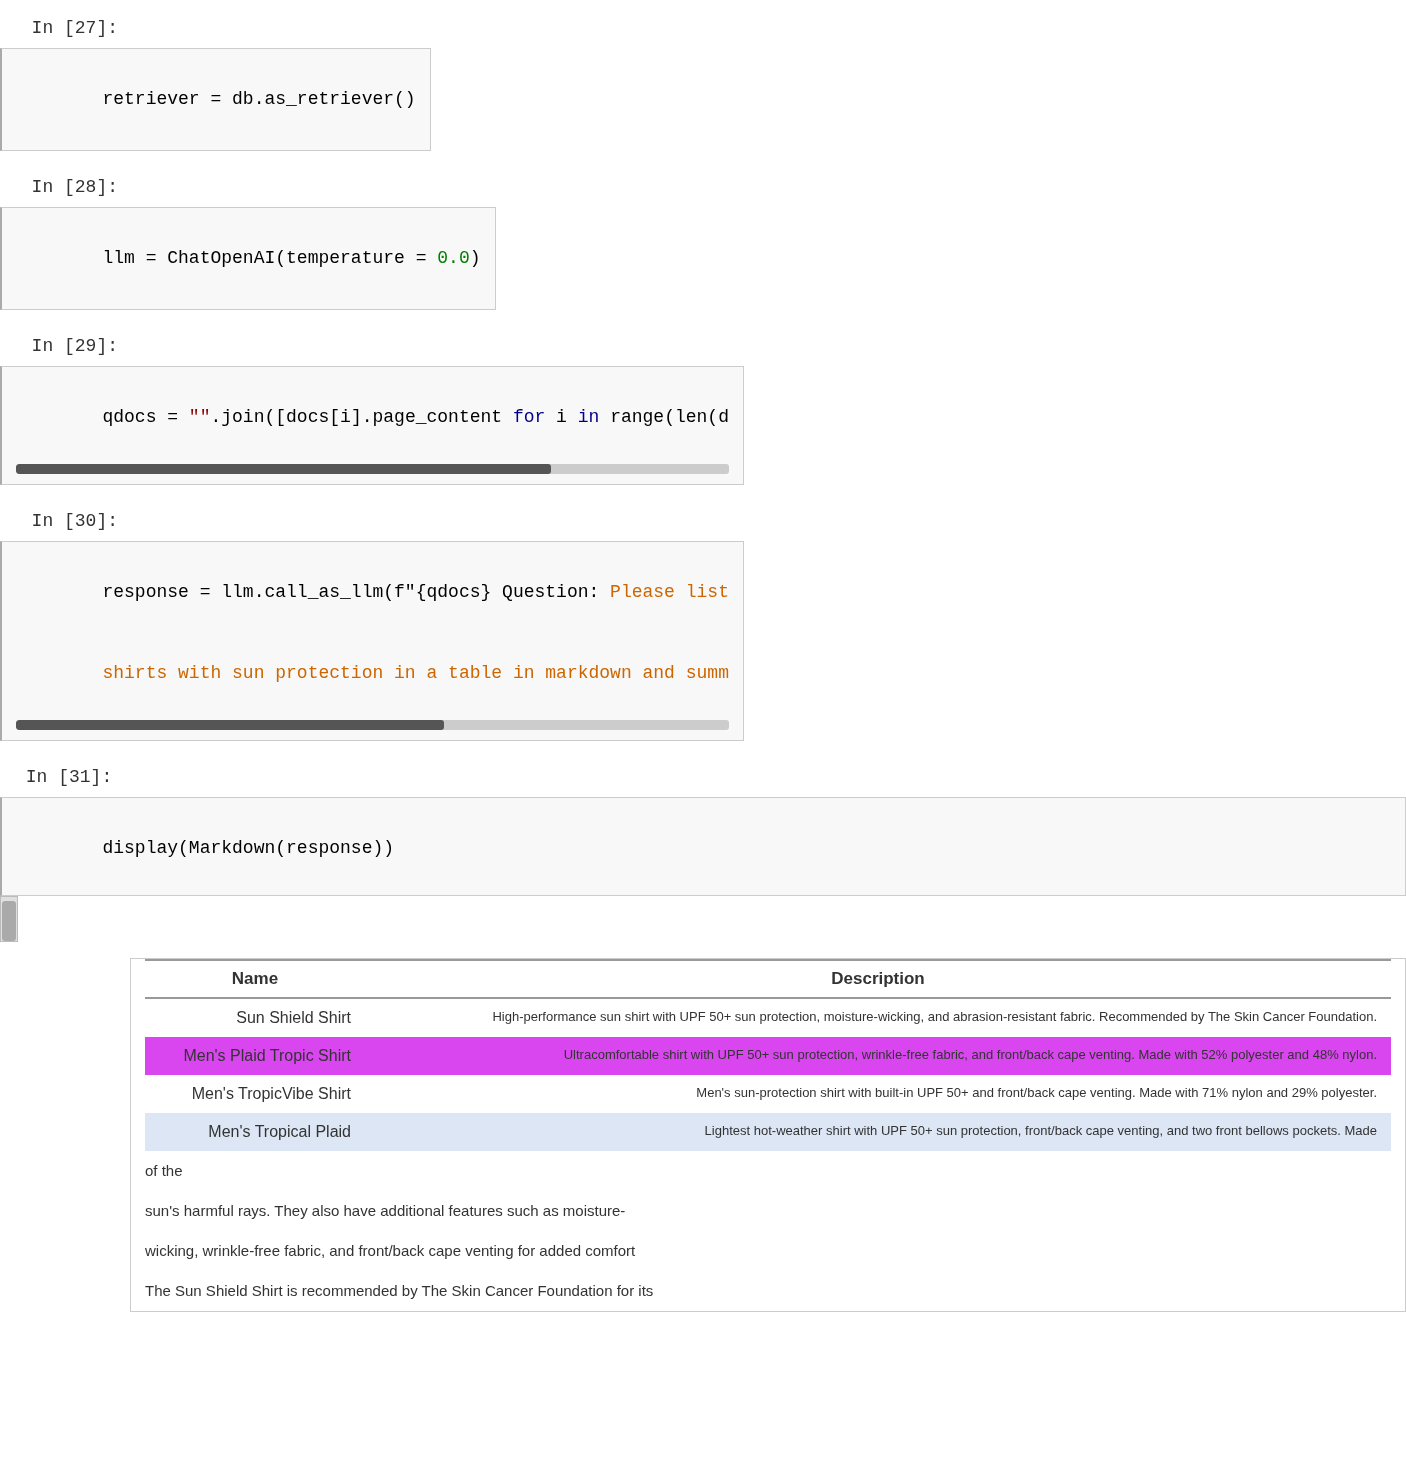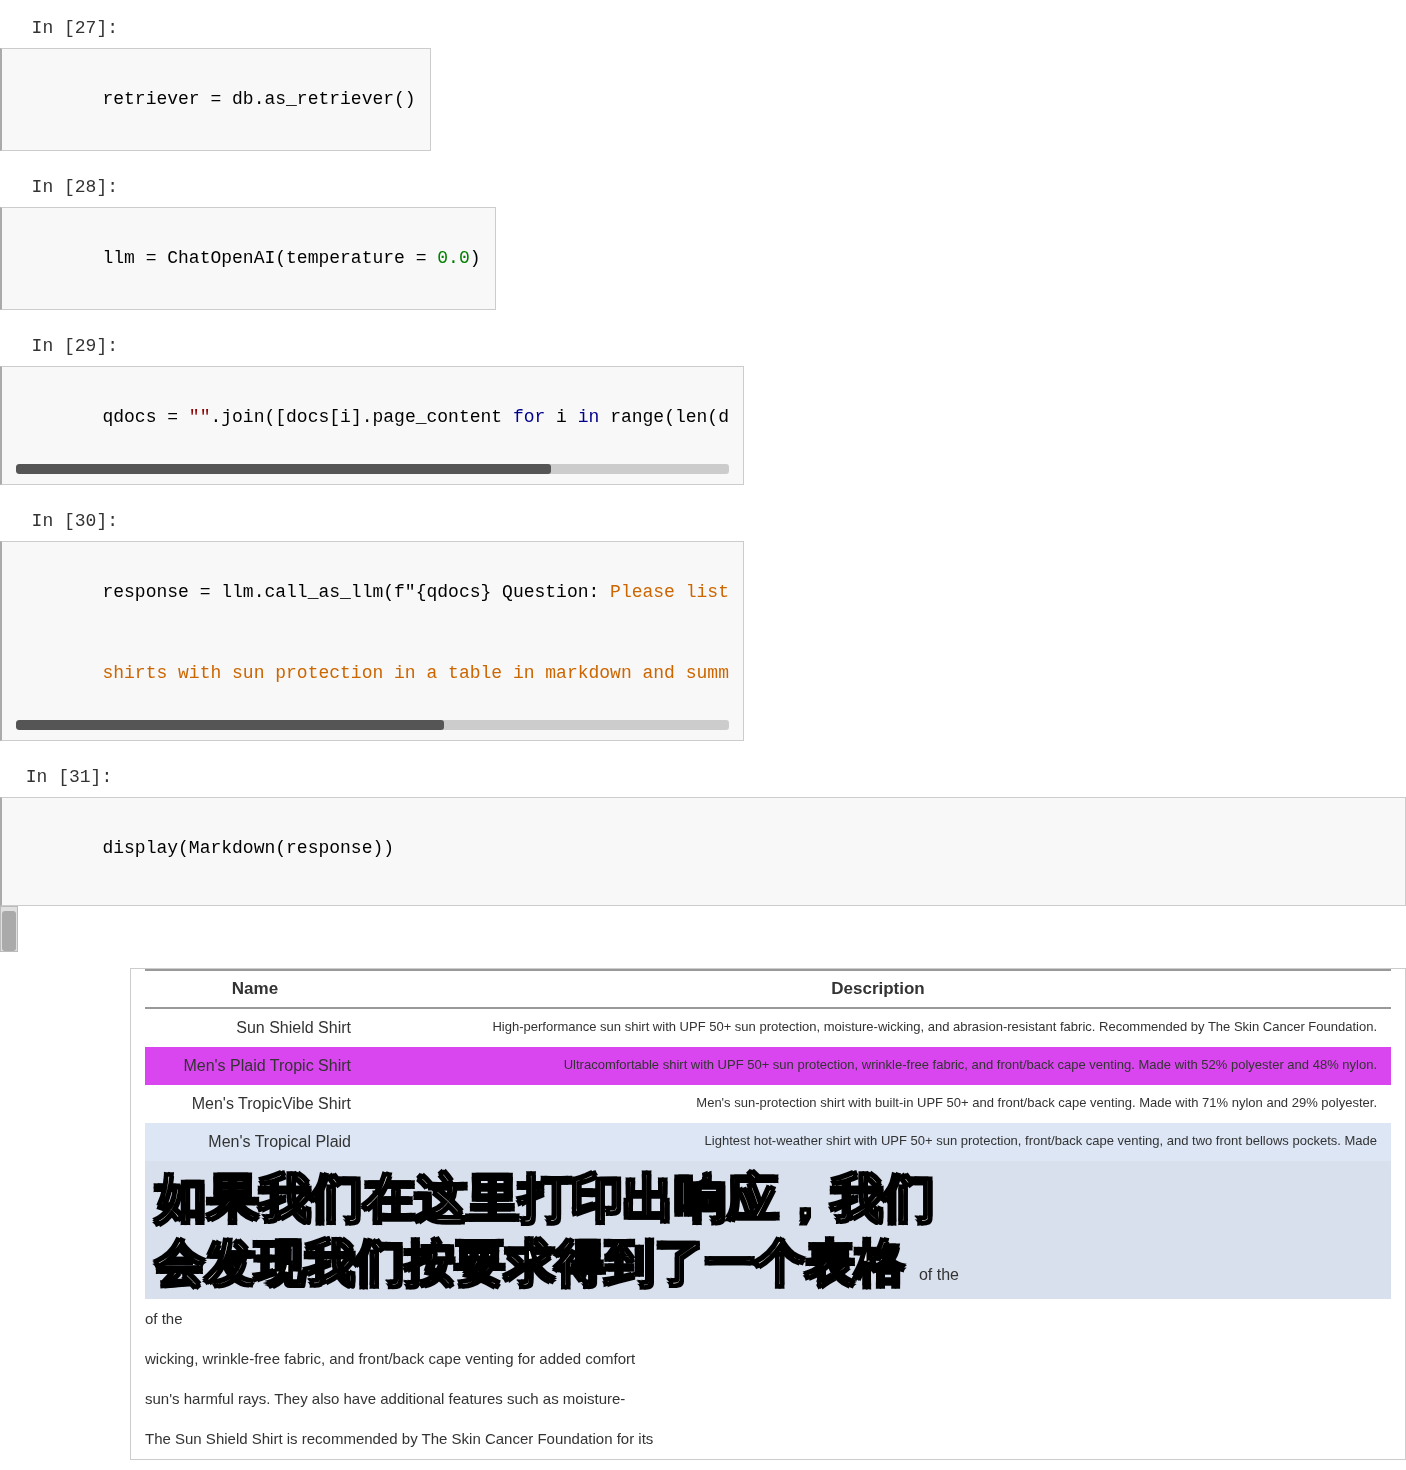--- a/index.html
+++ b/index.html
@@ -235,21 +235,21 @@
         <span class="c-orange">shirts with sun protection in a table in markdown </span><span class="c-orange">and summ</span>
       </div>
       <div class="hscroll-bar">
         <div class="hscroll-thumb" style="width:60%;"></div>
       </div>
     </div>
   </div>
 
   <div class="cell" style="align-items:stretch;">
     <div class="cell-label" style="padding-top:10px;text-align:center;">In [31]:</div>
-    <div class="cell-content" style="padding-bottom:16px;">
+    <div class="cell-content" style="padding-bottom:6px;">
       <div class="code-line">
         <span class="c-black">display(Markdown(response))</span>
       </div>
     </div>
     <div class="scrollbar-right">
       <div class="scrollbar-right-thumb"></div>
     </div>
   </div>
 
   <div class="output-cell">
@@ -276,36 +276,29 @@
             <td>Men's TropicVibe Shirt</td>
             <td>Men's sun-protection shirt with built-in UPF 50+ and front/back cape venting. Made with 71% nylon and 29% polyester.</td>
           </tr>
           <tr style="background:#dce6f5;position:relative;">
             <td>Men's Tropical Plaid</td>
             <td>Lightest hot-weather shirt with UPF 50+ sun protection, front/back cape venting, and two front bellows pockets. Made</td>
           </tr>
         </tbody>
       </table>
 
-      <div class="subtitle-overlay" style="background:rgba(200,210,230,0.7);padding:4px 0;">
-        <div class="subtitle-chinese">如果我们在这里打印出响应，我们</div>
-        <div class="subtitle-chinese" style="font-size:50px;">
-          <span>会发现我们按要求得到了一个表格</span>
-          <span style="font-family:Arial,sans-serif;font-size:16px;font-weight:normal;color:#333;-webkit-text-stroke:0;text-shadow:none;"> of the</span>
-        </div>
-      </div>
 
       <div class="summary-text">
         <span>of the</span>
       </div>
       <div class="summary-text">
+        <span>sun's harmful rays. They also have additional features such as moisture-</span>
+      </div>
+      <div class="summary-text">
         <span>wicking, wrinkle-free fabric, and front/back cape venting for added comfort</span>
-      </div>
-      <div class="summary-text">
-        <span>sun's harmful rays. They also have additional features such as moisture-</span>
       </div>
       <div class="summary-text">
         <span>The Sun Shield Shirt is recommended by The Skin Cancer Foundation for its</span>
       </div>
 
     </div>
   </div>
 
 </div>
 

